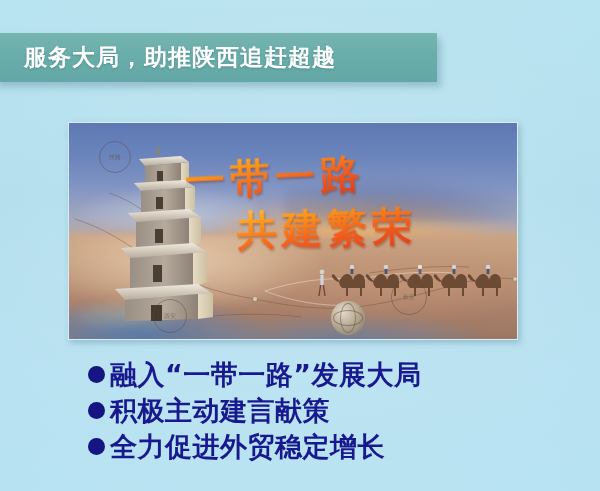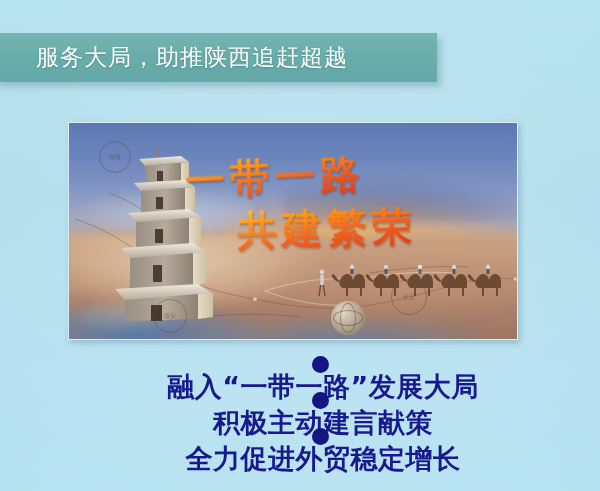--- a/index.html
+++ b/index.html
@@ -37,24 +37,24 @@
     left: -6px;
     top: 33px;
     width: 443px;
     height: 49px;
     background: linear-gradient(180deg, #76b5b0 0%, #6aaeab 40%, #63a8a6 100%);
     box-shadow: 4px 5px 7px rgba(60,110,125,0.30);
     display: flex;
     align-items: center;
   }
   .title-text {
-    margin-left: 42px;
+    margin-left: 30px;
     color: #ffffff;
     font-size: 23px;
-    font-weight: normal;
+    font-weight: bold;
     letter-spacing: 1px;
     line-height: 1;
     white-space: nowrap;
     text-shadow: 0 1px 2px rgba(40,90,100,0.35);
   }
 
   
   .picture {
     position: absolute;
     left: 68px;
@@ -230,21 +230,20 @@
   }
   .bullet-row {
     display: flex;
     align-items: center;
     height: 36px;
     color: #19198f;
     font-size: 27px;
     font-weight: bold;
     white-space: nowrap;
     letter-spacing: 0.5px;
-    flex-direction: column;
   }
   .bullet-dot {
     width: 17px; height: 17px;
     border-radius: 50%;
     background: #141482;
     margin-right: 5px;
     flex: 0 0 auto;
   }
   .bullet-label { line-height: 1; }
 </style>

